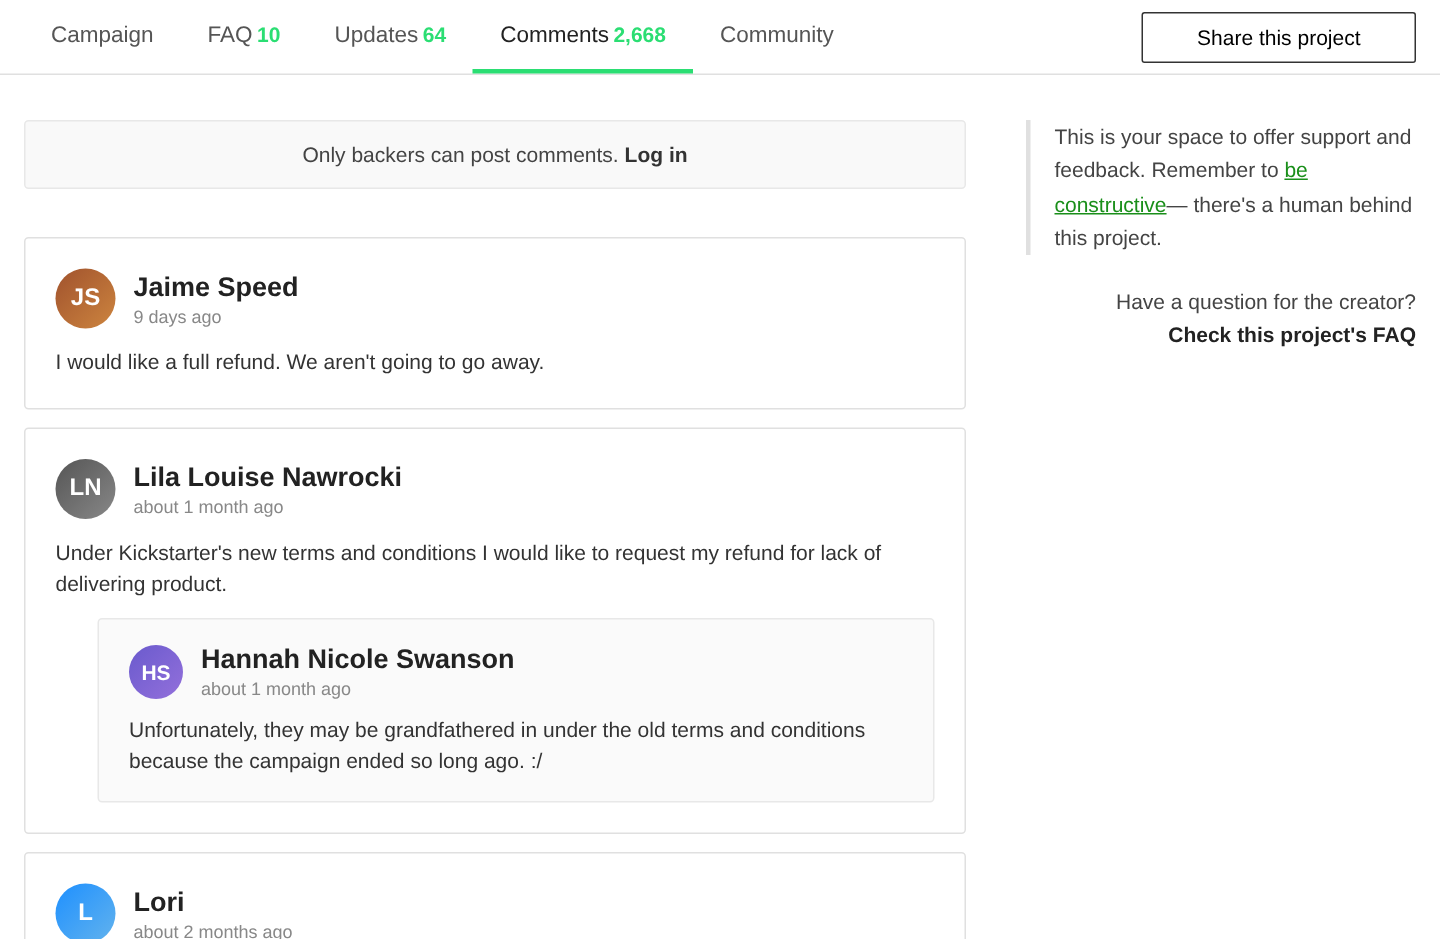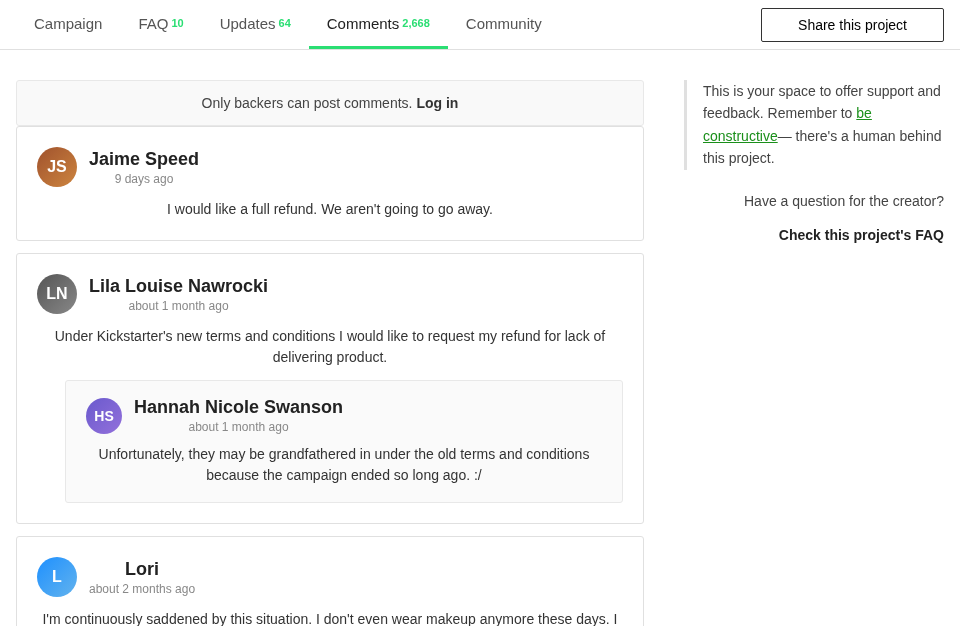--- a/index.html
+++ b/index.html
@@ -30,21 +30,21 @@
       border-bottom: 3px solid transparent;
       text-decoration: none;
       height: 100%;
     }
     .nav-tab.active {
       color: #222;
       border-bottom: 3px solid #2bde73;
       font-weight: 500;
     }
     .nav-tab .badge {
-      font-size: 11px;
+      font-size: 14px;
       color: #2bde73;
       margin-left: 3px;
       font-weight: 600;
       vertical-align: super;
     }
     .nav-share-btn {
       margin-left: auto;
       border: 1px solid #333;
       background: #fff;
       padding: 8px 36px;
@@ -70,39 +70,38 @@
       width: 260px;
       flex-shrink: 0;
     }
 
     
     .login-notice {
       background: #f9f9f9;
       border: 1px solid #e8e8e8;
       border-radius: 3px;
       padding: 14px 6px;
-      margin-bottom: 0;
+      margin-bottom: 32px;
       font-size: 14px;
       color: #444;
       text-align: center;
     }
     .login-notice a {
       color: #333;
       font-weight: 700;
       text-decoration: none;
     }
 
     
     .comment-card {
       border: 1px solid #e0e0e0;
       border-radius: 3px;
       padding: 20px;
       margin-bottom: 12px;
       background: #fff;
-      text-align: center;
     }
     .comment-header {
       display: flex;
       align-items: center;
       gap: 12px;
       margin-bottom: 12px;
     }
     .avatar {
       width: 40px;
       height: 40px;
@@ -156,21 +155,21 @@
       color: #444;
       line-height: 1.6;
       padding-left: 16px;
       text-align: right;
     }
     .sidebar-question a {
       color: #222;
       font-weight: 700;
       text-decoration: none;
       display: block;
-      margin-top: 12px;
+      margin-top: 0;
     }
   </style>
 </head>
 <body>
 
 <nav class="nav-bar">
   <div class="nav-tabs">
     <a class="nav-tab">
       <span>Campaign</span>
     </a>

